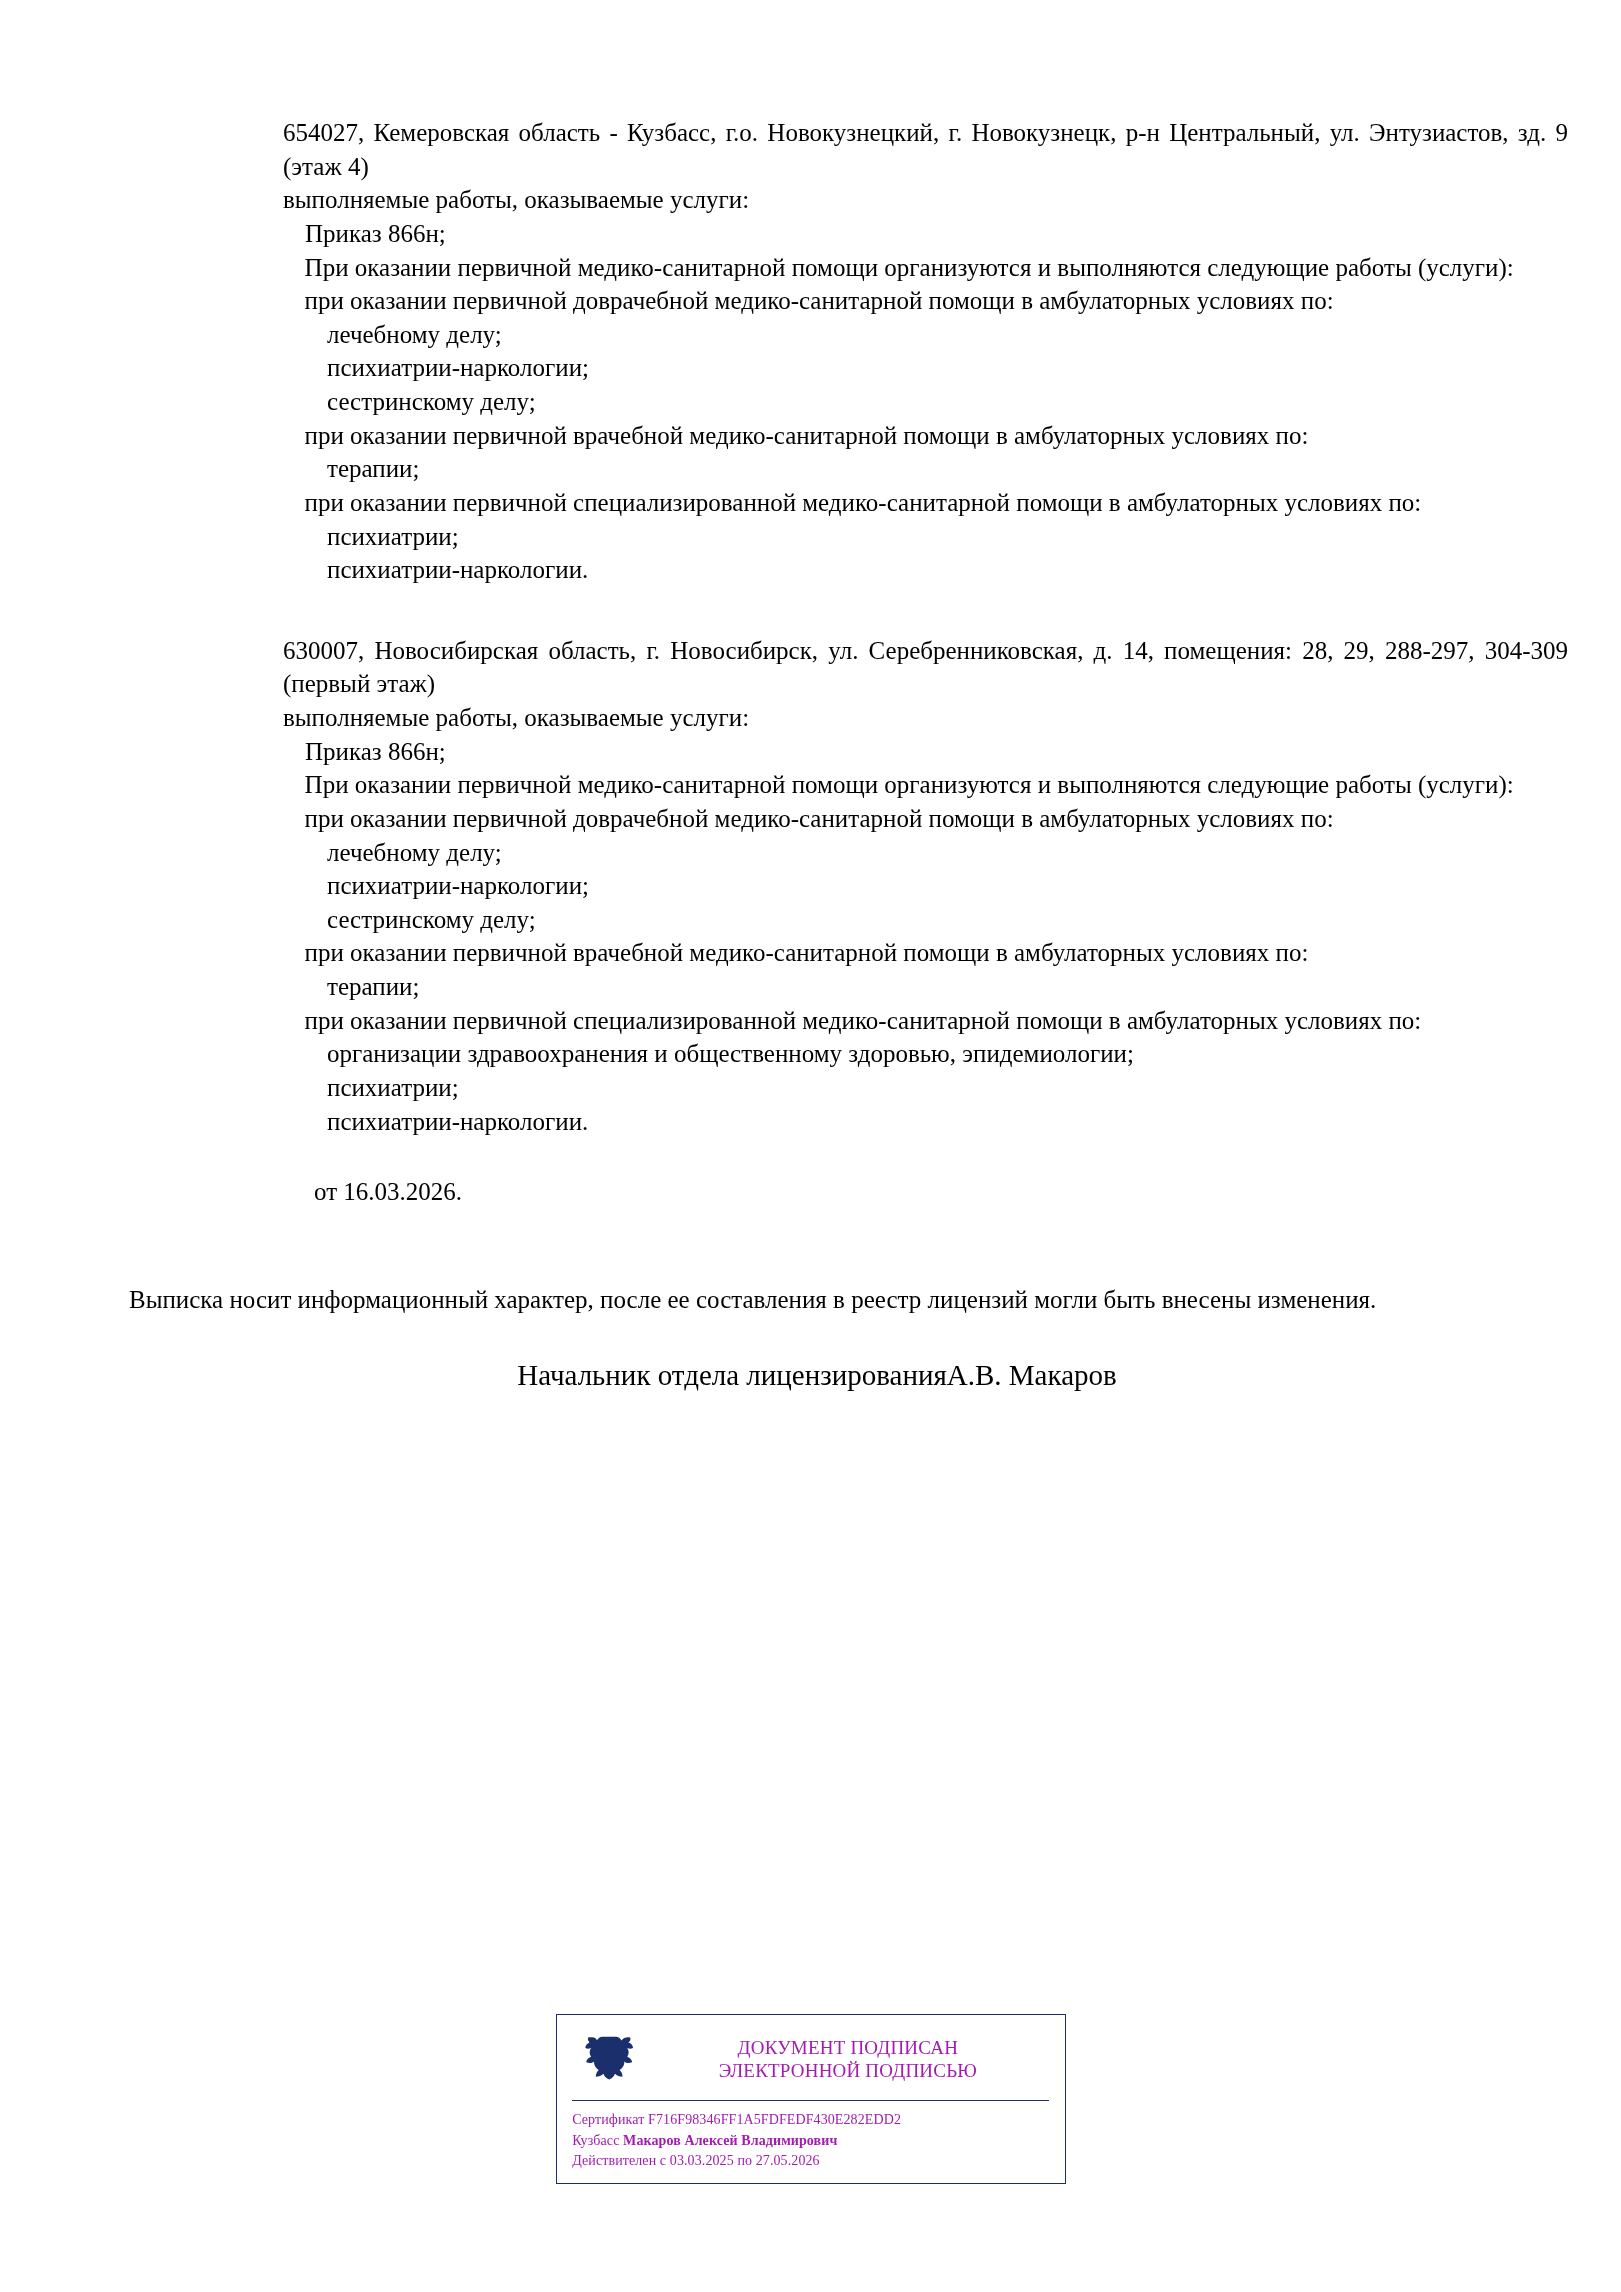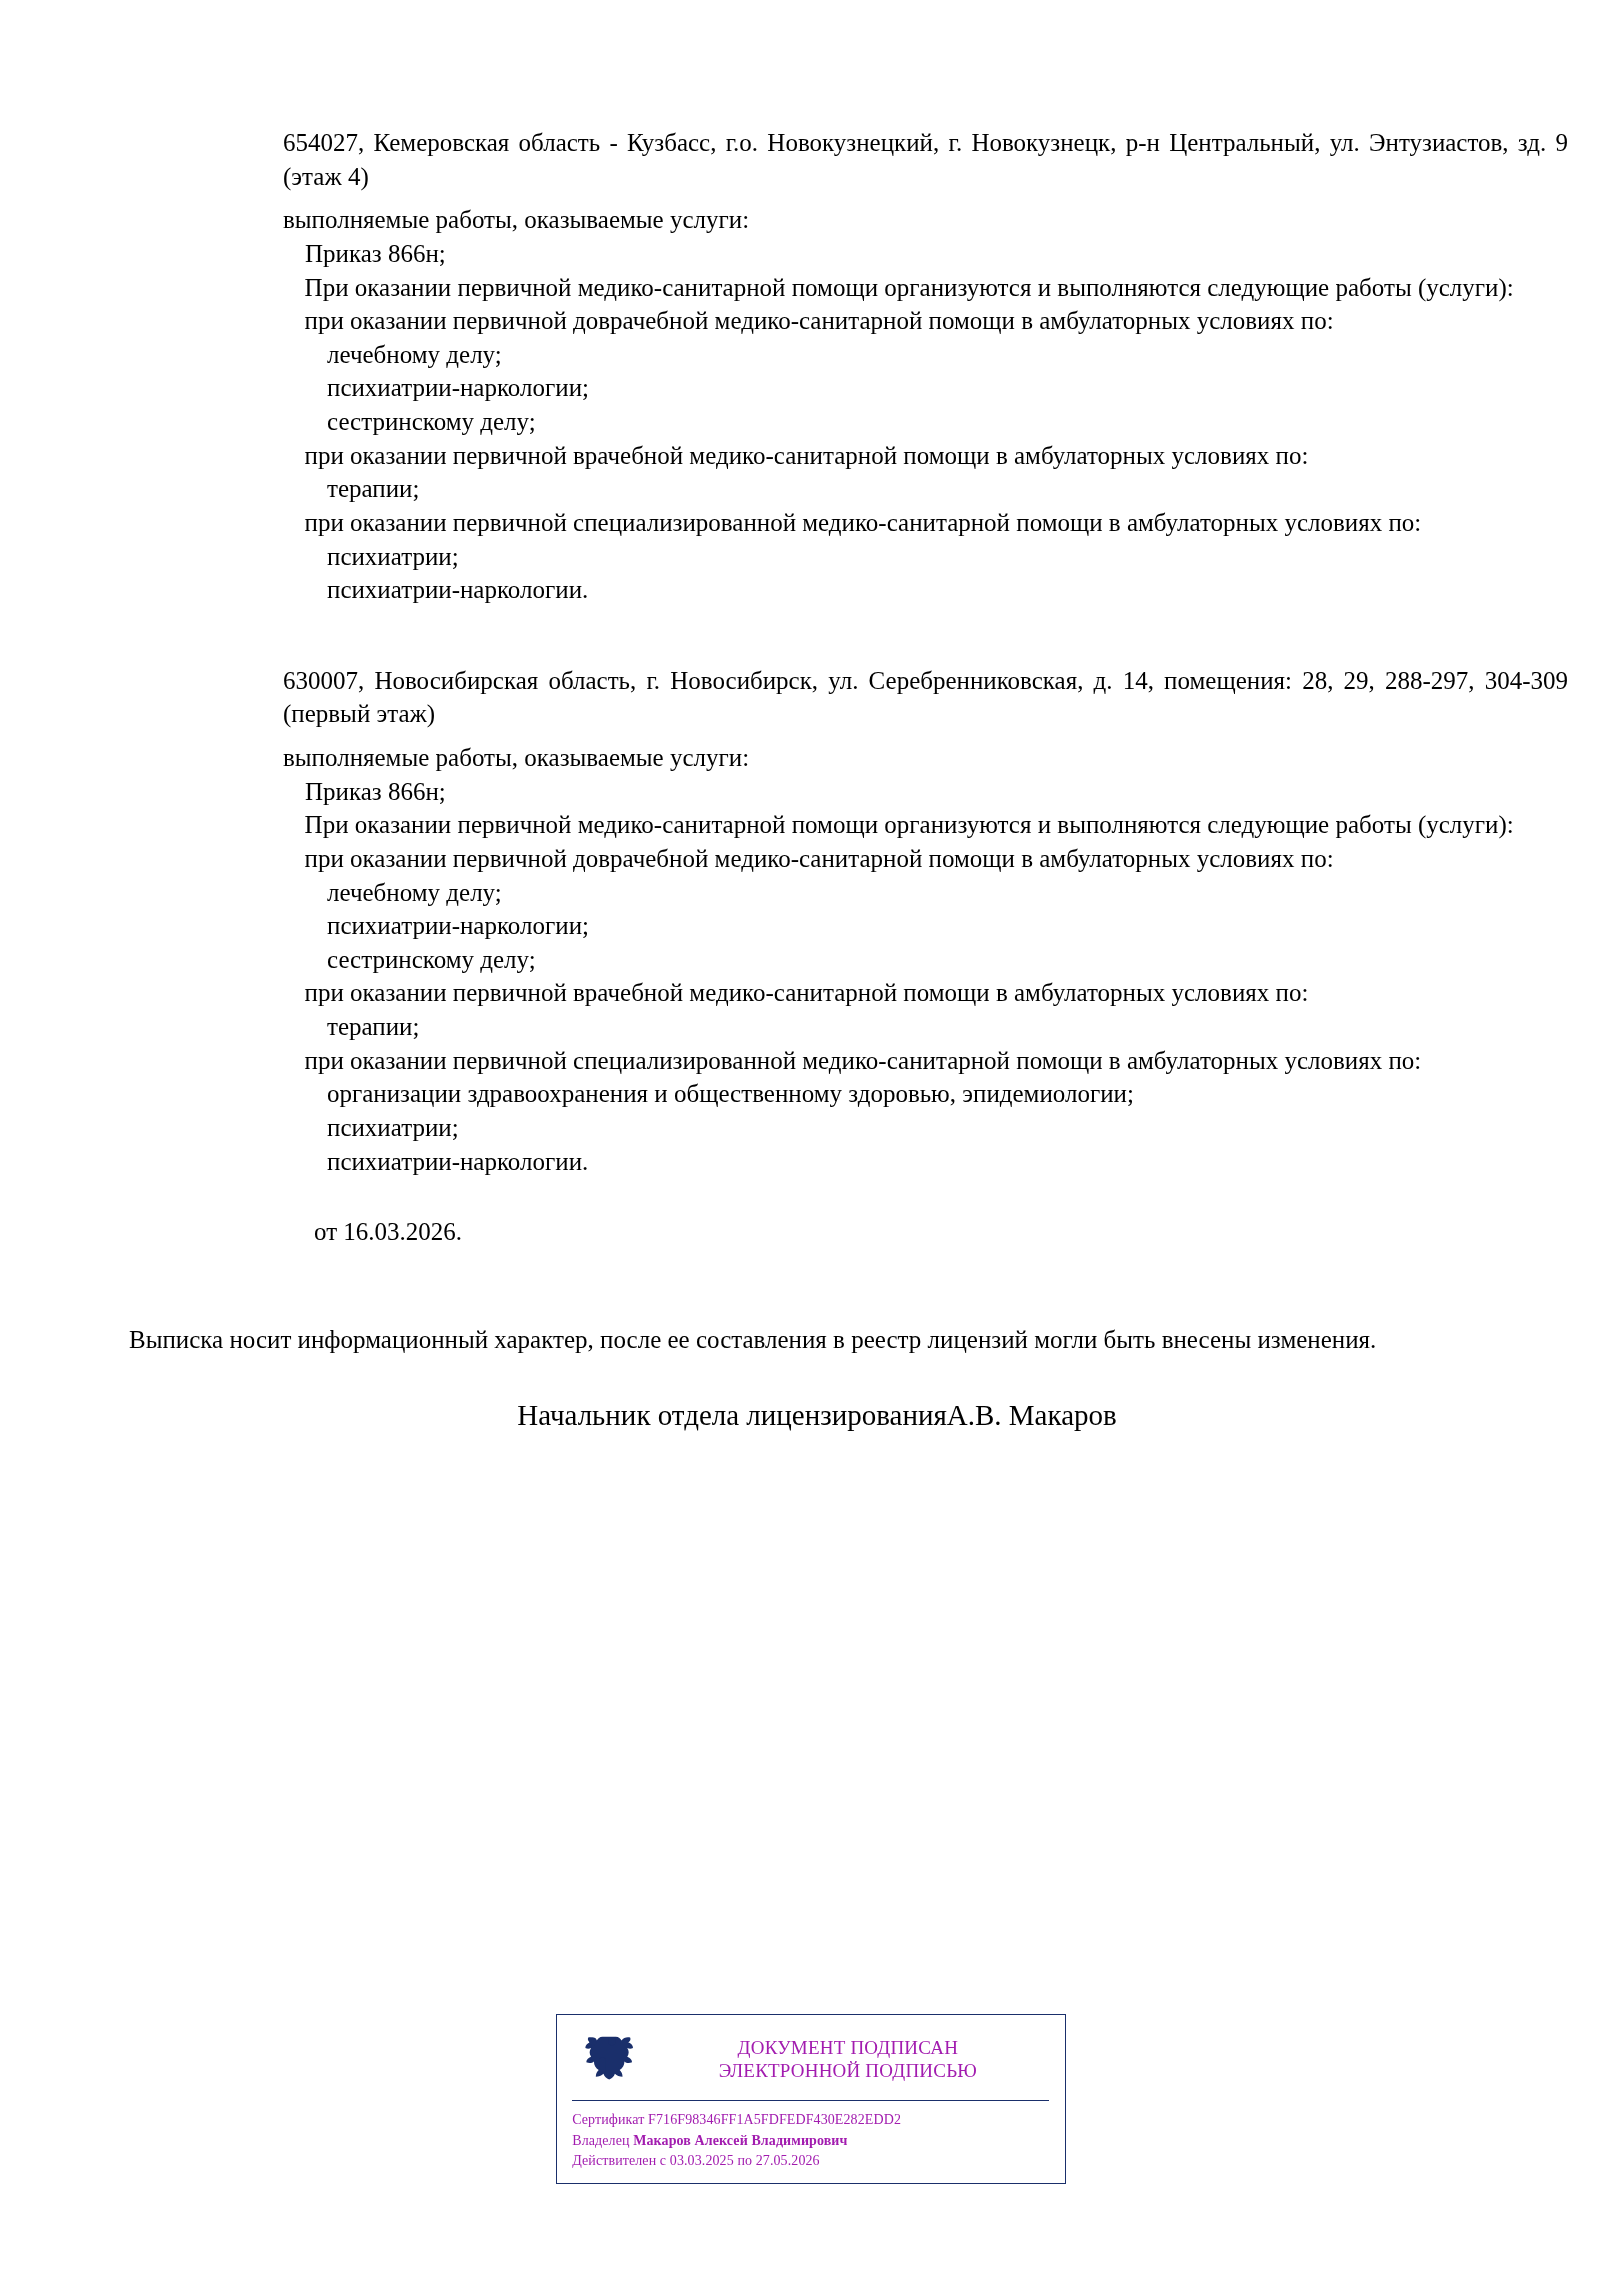--- a/index.html
+++ b/index.html
@@ -23,21 +23,20 @@
     top: 116px;
     width: 1376px;
   }
   .blk {
     font-size: 25px;
     line-height: 1.345;
   }
   .indent-addr {
     padding-left: 91px;
     text-indent: 0;
-    margin-top: 10px;
   }
   .lvl1 {
     padding-left: 113px;
   }
   .lvl2 {
     padding-left: 135px;
   }
   .just {
     text-align: justify;
     text-align-last: left;
@@ -195,20 +194,20 @@
           <div>ДОКУМЕНТ ПОДПИСАН</div>
           <div>ЭЛЕКТРОННОЙ ПОДПИСЬЮ</div>
         </div>
       </div>
       <div class="stamp-rule"></div>
       <div class="stamp-line">
         <span>Сертификат</span>
         <span>F716F98346FF1A5FDFEDF430E282EDD2</span>
       </div>
       <div class="stamp-line">
-        <span>Владелец</span>
+        <span>Кузбасс</span>
         <b>Макаров Алексей Владимирович</b>
       </div>
       <div class="stamp-line">Действителен с 03.03.2025 по 27.05.2026</div>
     </div>
   </div>
 </div>
 
 
 </body></html>

